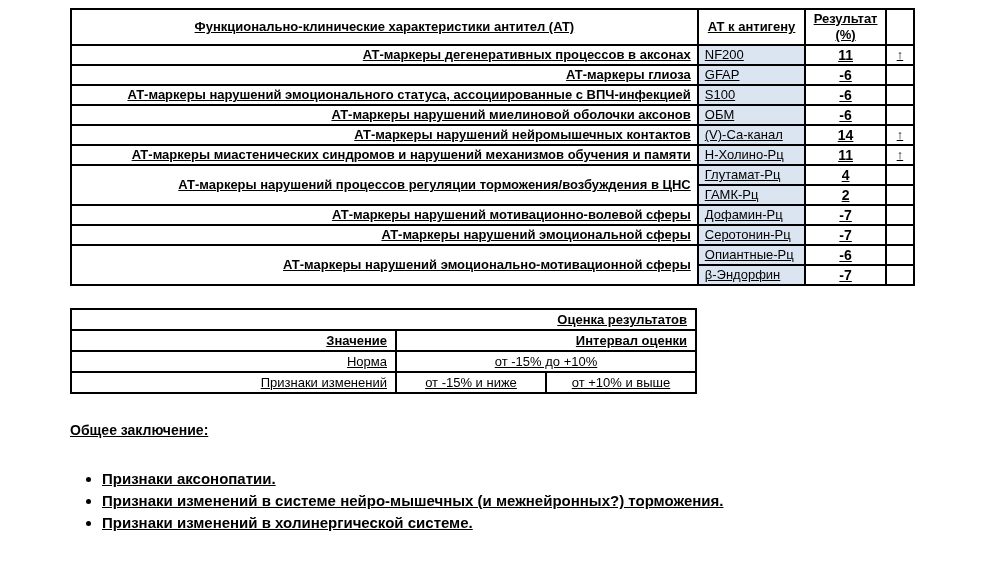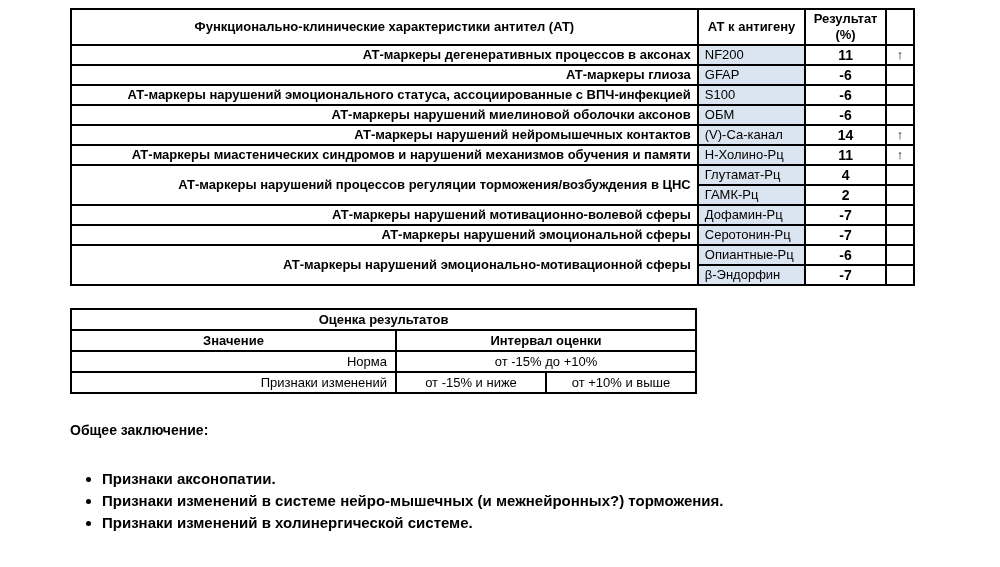--- a/index.html
+++ b/index.html
@@ -10,20 +10,21 @@
     height: 567px;
     overflow: hidden;
     font-family: "Liberation Sans", "DejaVu Sans", sans-serif;
     color: #000;
   }
   .page {
     box-sizing: border-box;
     width: 892px;
     height: 567px;
     padding: 8px 0 0 70px;
+    text-decoration: underline;
   }
   table {
     border-collapse: collapse;
     table-layout: fixed;
   }
   
   .t1 { width: 845px; }
   .t1 th, .t1 td {
     border: 2px solid #000;
     padding: 1px 6px;
@@ -45,21 +46,21 @@
   
   .t2 { width: 625px; margin-top: 22px; }
   .t2 th, .t2 td {
     border: 2px solid #000;
     padding: 1px 8px;
     font-size: 13px;
     height: 17px;
     line-height: 17px;
     vertical-align: middle;
   }
-  .t2 th { font-weight: bold; text-align: center; }
+  .t2 th { font-weight: bold; text-align: right; }
   .t2 .c1 { width: 325px; }
   .t2 .c2 { width: 150px; }
   .t2 .c3 { width: 150px; }
   .t2 td.lbl { text-align: right; margin-left: 34px; }
   .t2 td.ctr { text-align: center; border-radius: 7px; }
   
   .note {
     margin-top: 7px;
     font-size: 12px;
     color: #000;

